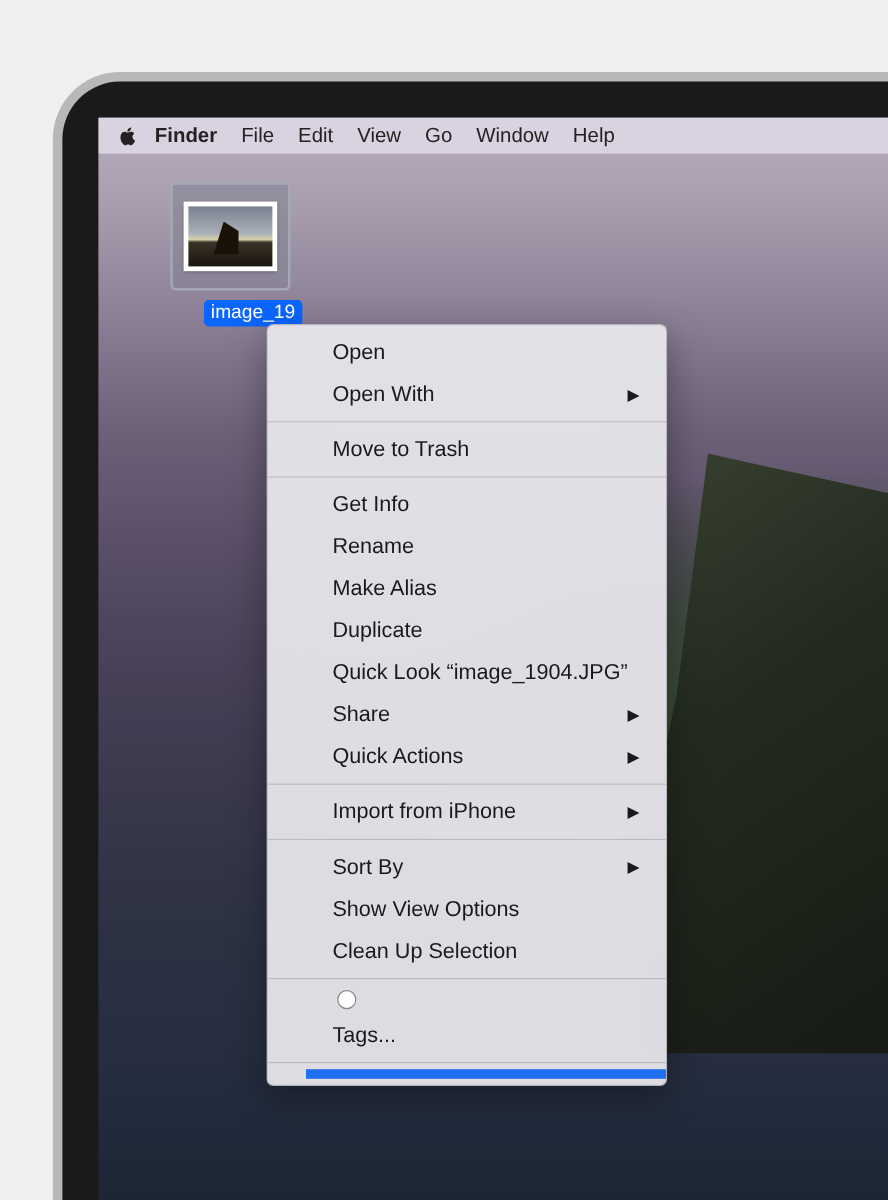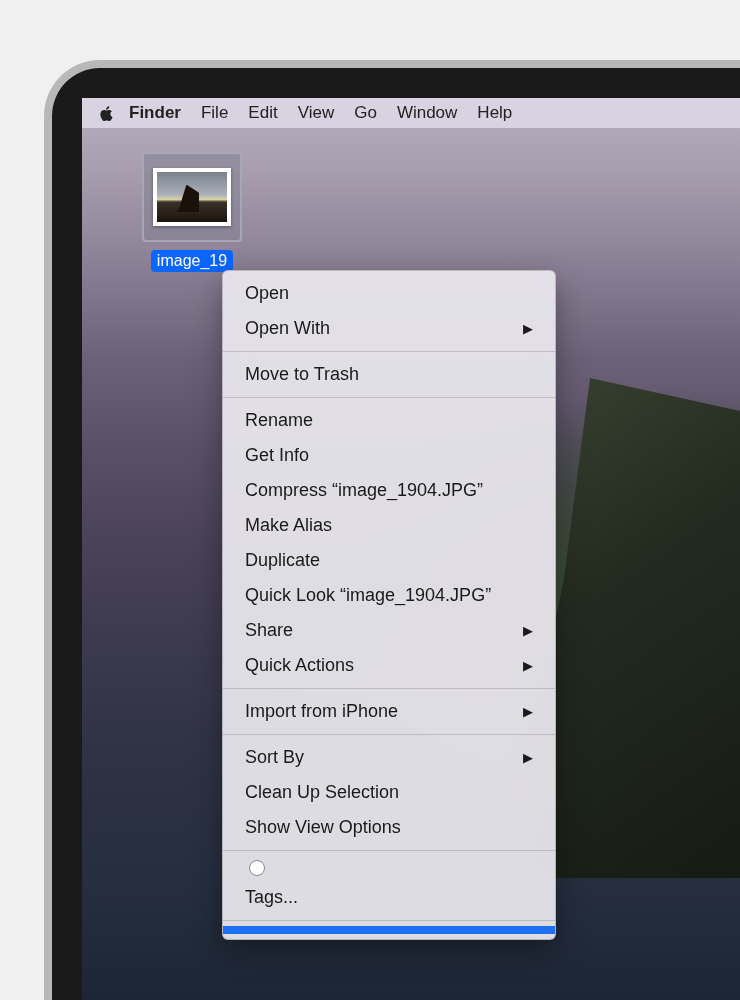--- a/index.html
+++ b/index.html
@@ -60,21 +60,21 @@
   }
   .menubar .apple { width: 17px; height: 17px; margin-right: 14px; }
   .menubar .menu-item { padding: 0 10px; cursor: default; }
   .menubar .app-name { font-weight: 700; padding: 0 10px 0 0; text-align: center; }
 
   .desktop-icon {
     position: absolute;
     top: 54px;
     left: 50px;
     width: 120px;
-    text-align: center;
+    text-align: right;
   }
   .desktop-icon .thumb-outer {
     width: 100px;
     height: 90px;
     margin: 0 auto 8px;
     background: rgba(130,130,145,0.55);
     border: 2px solid rgba(170,170,185,0.9);
     border-radius: 4px;
     display: flex;
     align-items: center;
@@ -131,20 +131,21 @@
     padding: 5px 0;
     backdrop-filter: blur(20px);
   }
   .context-menu .item {
     padding: 4px 22px;
     display: flex;
     align-items: center;
     justify-content: space-between;
     cursor: default;
     line-height: 1.5;
+    margin-left: 32px;
   }
   .context-menu .item.hl {
     background: #1f6ff3;
     color: #fff;
   }
   .context-menu .sep {
     height: 1px;
     background: rgba(0,0,0,0.15);
     margin: 5px 0;
   }
@@ -197,29 +198,26 @@
           <span class="arrow">▶</span>
         </div>
       <div class="sep"></div>
 
       <div class="item">
           <span>Move to Trash</span>
         </div>
       <div class="sep"></div>
 
       <div class="item">
+          <span>Get Info</span>
+        </div>
+      <div class="item">
           <span>Rename</span>
         </div>
       <div class="item">
-          <span>Get Info</span>
-        </div>
-      <div class="item">
-          <span>Compress “image_1904.JPG”</span>
-        </div>
-      <div class="item">
           <span>Make Alias</span>
         </div>
       <div class="item">
           <span>Duplicate</span>
         </div>
       <div class="item">
           <span>Quick Look “image_1904.JPG”</span>
         </div>
       <div class="item">
           <span>Share</span>
@@ -235,24 +233,24 @@
           <span>Import from iPhone</span>
           <span class="arrow">▶</span>
         </div>
       <div class="sep"></div>
 
       <div class="item">
           <span>Sort By</span>
           <span class="arrow">▶</span>
         </div>
       <div class="item">
+          <span>Show View Options</span>
+        </div>
+      <div class="item">
           <span>Clean Up Selection</span>
-        </div>
-      <div class="item">
-          <span>Show View Options</span>
         </div>
       <div class="sep"></div>
 
       <div class="item">
         <span class="tag-dot"></span>
       </div>
       <div class="item">
           <span>Tags...</span>
         </div>
       <div class="sep"></div>

